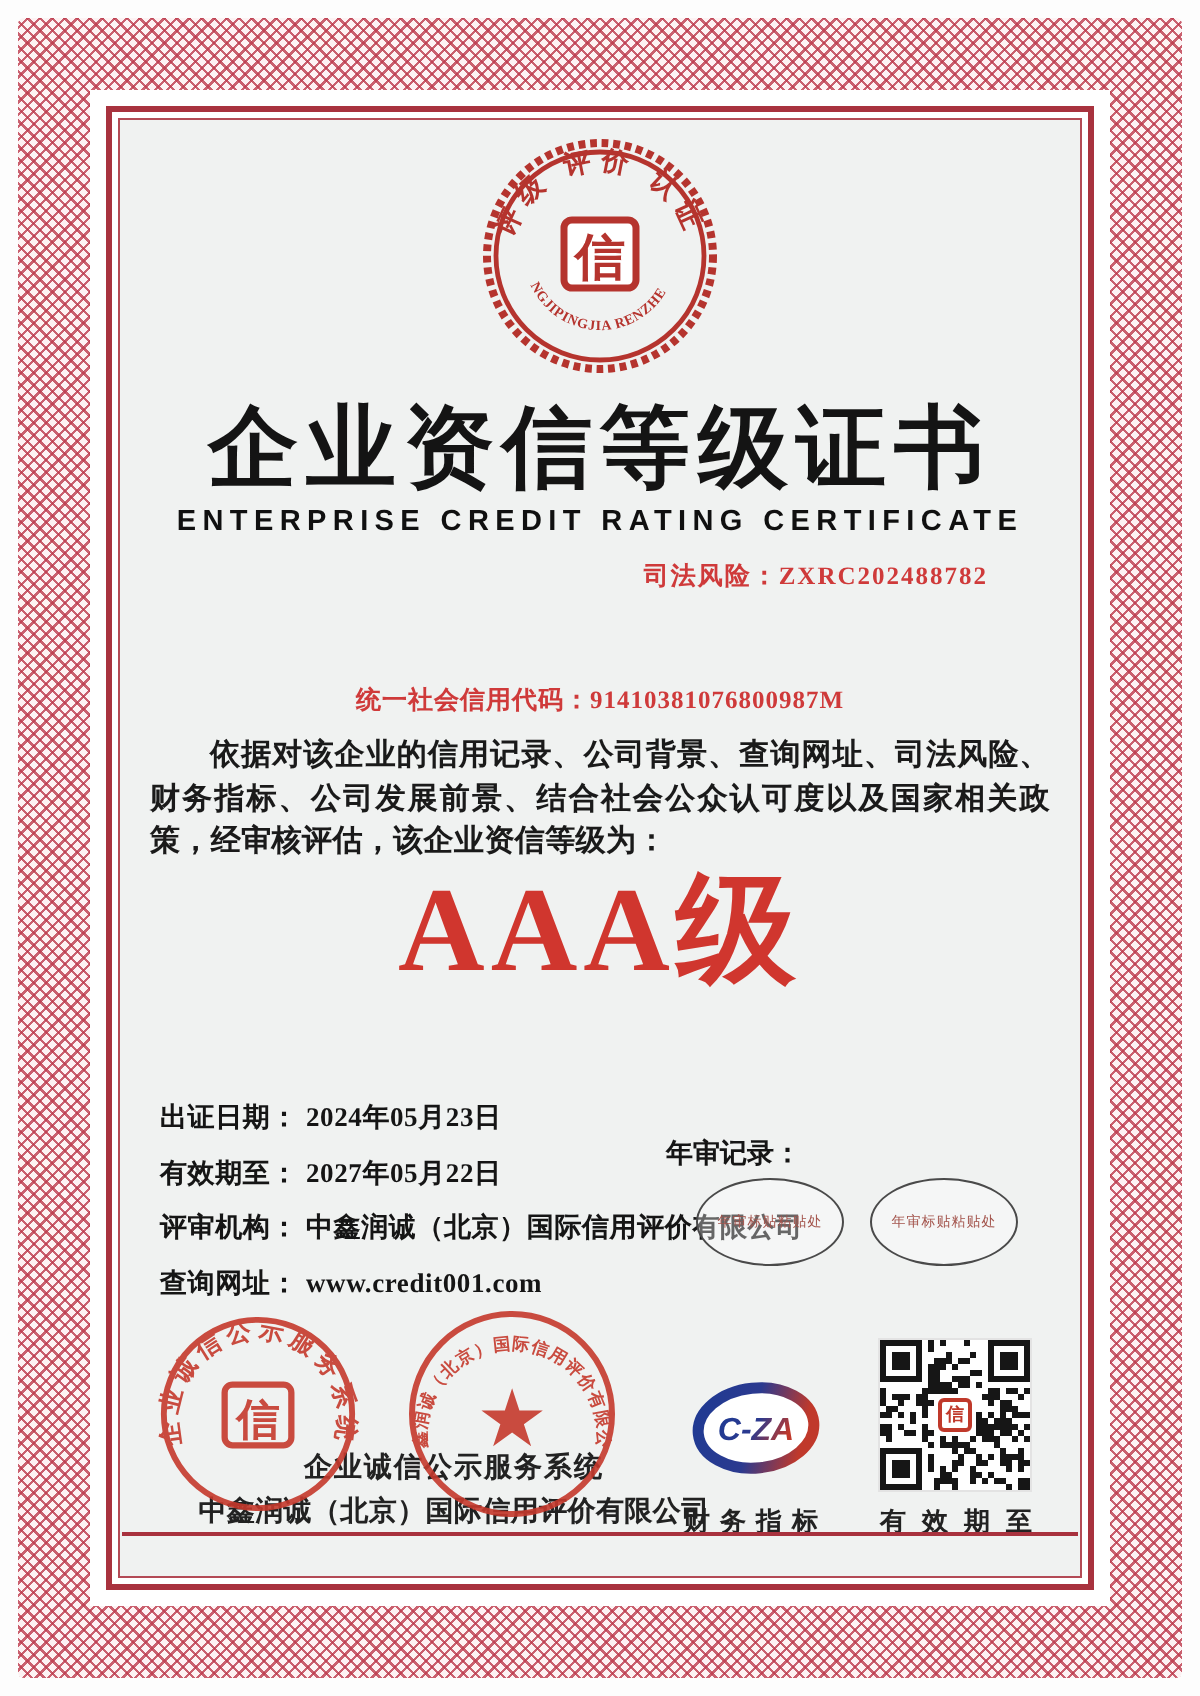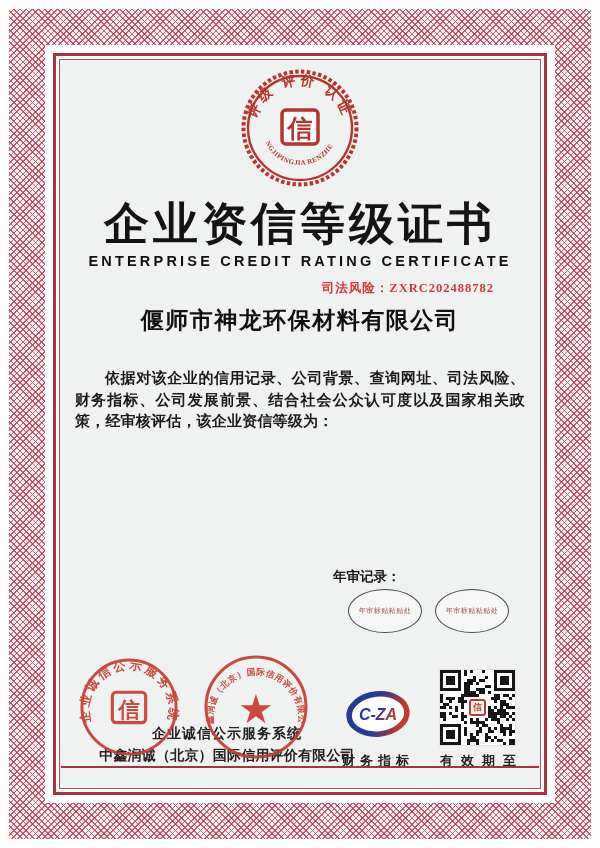--- a/index.html
+++ b/index.html
@@ -98,24 +98,41 @@
     <rect x="42" y="42" width="36" height="34" rx="4" fill="#fff" stroke="#b5342e" stroke-width="3.5"></rect>
     <text x="60" y="69" text-anchor="middle" font-size="25" font-weight="bold" fill="#b5342e">信</text>
   </svg>
 
   <div class="abs ctr subtitle">ENTERPRISE CREDIT RATING CERTIFICATE</div>
   <div class="abs ctr title">企业资信等级证书</div>
   <div class="abs credit-line">
     <span>司法风险：</span><span>ZXRC202488782</span>
   </div>
 
-  <div class="abs ctr company">偃师市神龙环保材料有限公司</div>
+  <div class="abs ctr social">
+    <span>统一社会信用代码：</span><span>91410381076800987M</span>
+  </div>
 
   <div class="abs para">依据对该企业的信用记录、公司背景、查询网址、司法风险、财务指标、公司发展前景、结合社会公众认可度以及国家相关政策，经审核评估，该企业资信等级为：</div>
-
+  <div class="abs ctr rating">AAA级</div>
+
+  <div class="abs info">
+    <div class="info-row">
+      <span>出证日期：</span><span class="val">2024年05月23日</span>
+    </div>
+    <div class="info-row">
+      <span>有效期至：</span><span class="val">2027年05月22日</span>
+    </div>
+    <div class="info-row">
+      <span>评审机构：</span><span class="val">中鑫润诚（北京）国际信用评价有限公司</span>
+    </div>
+    <div class="info-row">
+      <span>查询网址：</span><span class="val">www.credit001.com</span>
+    </div>
+  </div>
 
   <div class="abs annual-label">年审记录：</div>
   <div class="abs sticker sticker1">
     <span>年审标贴粘贴处</span>
   </div>
   <div class="abs sticker sticker2">
     <span>年审标贴粘贴处</span>
   </div>
 
   <div class="abs caption caption1">企业诚信公示服务系统</div>

